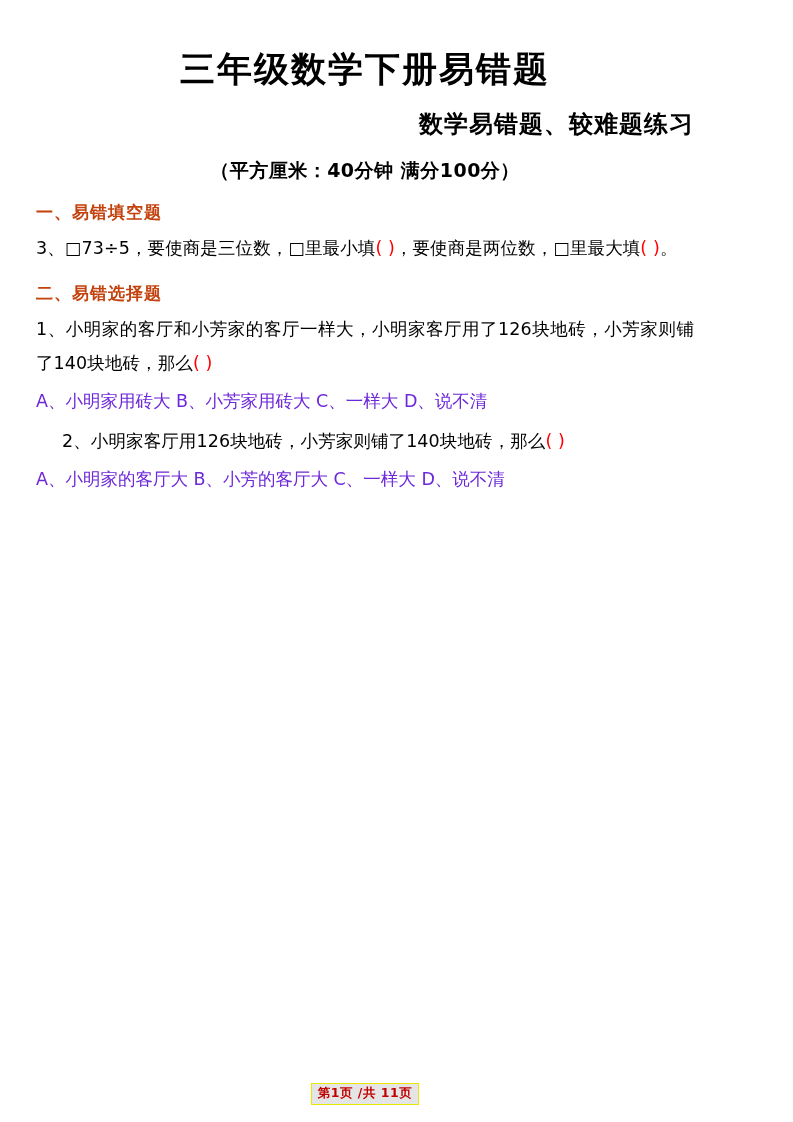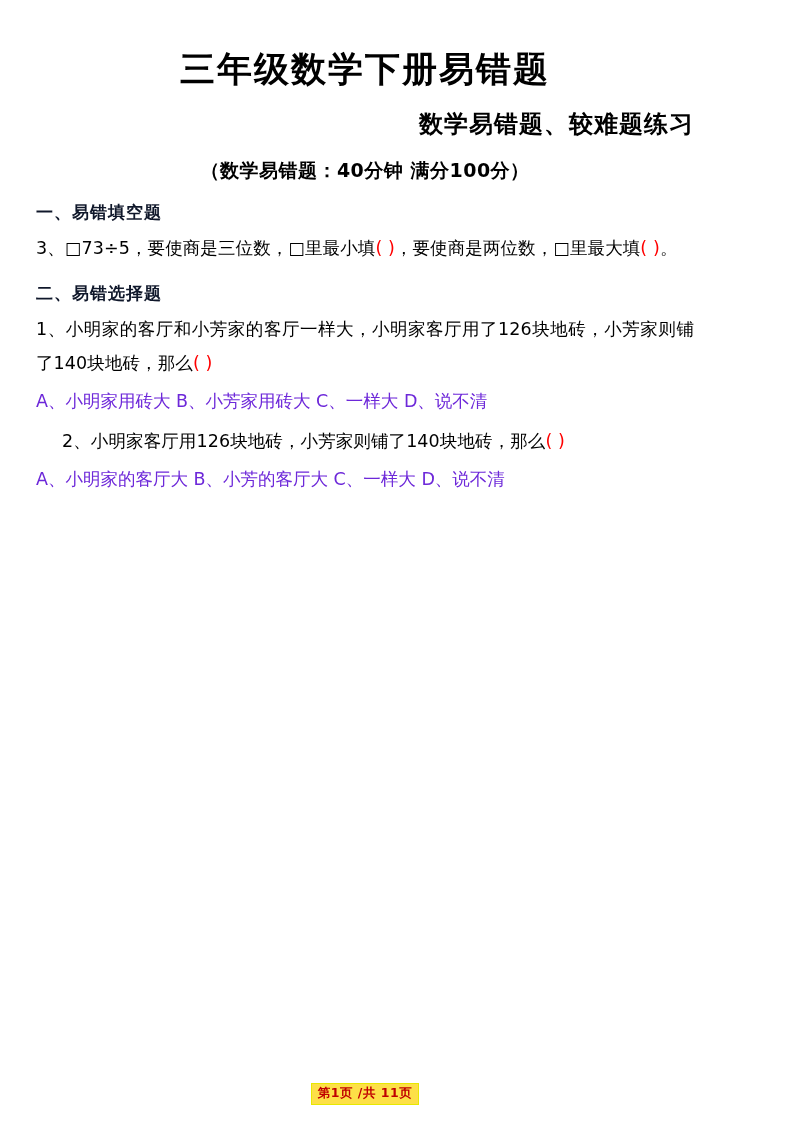--- a/index.html
+++ b/index.html
@@ -43,21 +43,21 @@
     text-align: center;
     font-size: 19px;
     font-weight: bold;
     color: #000000;
     margin: 18px 0 0 0;
     letter-spacing: 0.5px;
   }
   .section-head {
     font-size: 17px;
     font-weight: bold;
-    color: #0f172a;
+    color: #c2410c;
     margin: 17px 0 2px 0;
     letter-spacing: 1px;
   }
   .q {
     font-size: 17.5px;
     line-height: 1.95;
     color: #000000;
     margin: 7px 0 0 0;
     text-align: justify;
     letter-spacing: 0.1px;
@@ -77,39 +77,39 @@
   }
   .footer {
     position: absolute;
     left: 0;
     right: 0;
     bottom: 17px;
     text-align: center;
   }
   .pagebadge {
     display: inline-block;
-    background: #fde047;
+    background: #e5e5e5;
     color: #c00000;
     font-size: 12.5px;
     font-weight: bold;
     padding: 1px 6px 2px 6px;
     border: 1px solid #e8e800;
     letter-spacing: 0.5px;
   }
 </style>
 </head>
 <body>
 
 <div class="page">
 
   <h1 class="title">三年级数学下册易错题</h1>
 
   <h2 class="subtitle">数学易错题、较难题练习</h2>
 
-  <div class="examinfo">（数学易错题：40分钟 满分100分）</div>
+  <div class="examinfo">（平方厘米：40分钟 满分100分）</div>
 
   <div class="section-head">一、易错填空题</div>
 
   <div class="q">
     <span>3、□73÷5，要使商是三位数，□里最小填<span class="blank" style="color: rgb(255, 0, 0);">(        )</span>，要使商是两位数，□里最大填<span class="blank" style="color: rgb(255, 0, 0);">(        )</span>。</span>
   </div>
 
   <div class="section-head">二、易错选择题</div>
 
   <div class="q">

